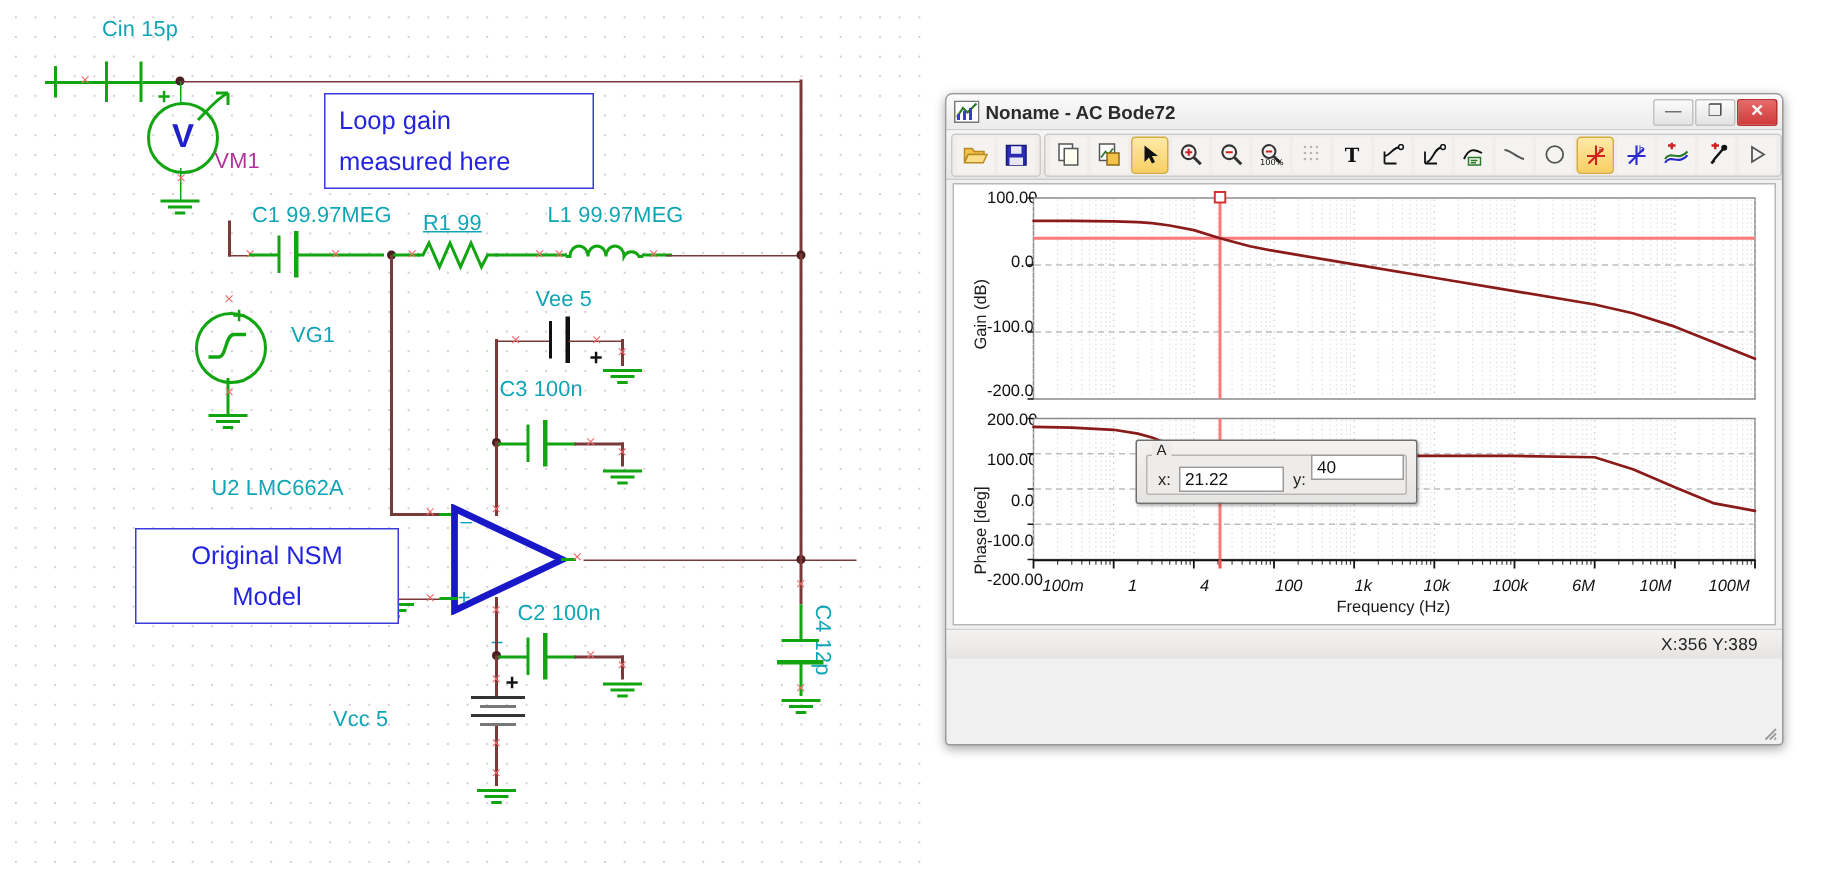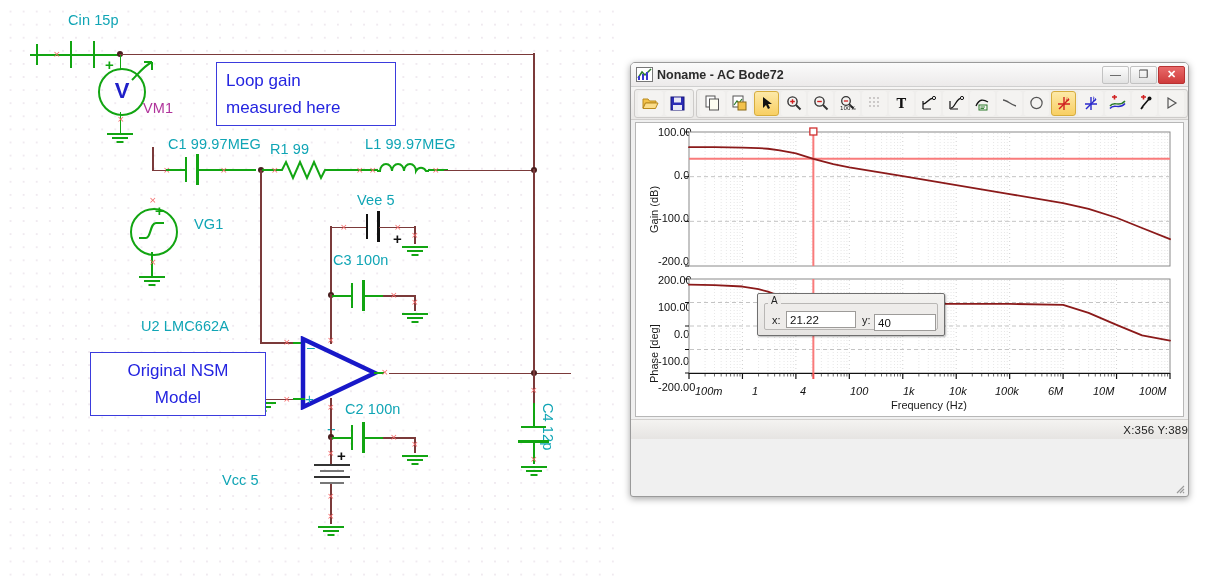--- a/index.html
+++ b/index.html
@@ -94,21 +94,21 @@
 
   #tabbar{height:22px;display:flex;align-items:flex-end;padding:0 2px;background:#f0f0f0;border-top:1px solid #d8d6d4;}
   .tab{font-size:11.5px;padding:3px 6px 3px 6px;margin-right:2px;border:1px solid #a9a7a5;border-bottom:none;
        background:linear-gradient(to bottom,#fdfdfd,#eceae8);color:#111;border-radius:2px 2px 0 0;line-height:13px;}
   .tab.active{background:#ffffff;border-color:#8f8d8b;padding-bottom:4px;font-weight:normal;}
   .tabnav{margin-left:auto;display:flex;gap:1px;padding-bottom:1px;}
   .tabnav div{width:16px;height:15px;border:1px solid #a9a7a5;background:linear-gradient(to bottom,#fdfdfd,#e6e4e2);
     font-size:9px;text-align:center;line-height:14px;color:#2b4b8f;}
   #statusbar{height:19px;display:flex;align-items:center;background:linear-gradient(to bottom,#f4f3f1,#e6e4e2);
     border-top:1px solid #d2d0ce;font-size:11.5px;color:#222;}
-  #statusbar .coords{margin-left:auto;letter-spacing:.2px;}
+  #statusbar .coords{margin-left:auto;padding-right:16px;letter-spacing:.2px;}
   #statusbar .grip{position:absolute;right:3px;bottom:2px;width:12px;height:12px;}
 </style>
 </head>
 <body>
 
 <div id="root">
 
   <div id="schematic">
 
     <div class="gwire h" style="left:30px;top:54px;width:6px;"></div>
@@ -148,21 +148,21 @@
     <div class="wire h" style="left:152px;top:169.5px;width:14px;"></div>
     <div class="xm" style="left:163px;top:166px;">×</div>
     <div class="gwire h" style="left:166px;top:169px;width:20px;"></div>
     <div style="position:absolute;left:185px;top:157px;width:2.4px;height:25px;background:#12a512;"></div>
     <div style="position:absolute;left:196px;top:154px;width:2.8px;height:31px;background:#12a512;"></div>
     <div class="gwire h" style="left:198px;top:169px;width:58px;"></div>
     <div class="xm" style="left:220px;top:166px;">×</div>
     <div class="sch-label" style="left:168px;top:136px;">C1 99.97MEG</div>
 
     <div class="node" style="left:258px;top:167px;"></div>
-    <div class="sch-label" style="left:270px;top:141px;">R1 99</div>
+    <div class="sch-label" style="left:282px;top:141px;text-decoration:underline;">R1 99</div>
     <div class="gwire h" style="left:262px;top:169px;width:18px;"></div>
     <div class="xm" style="left:271px;top:166px;">×</div>
     <svg style="position:absolute;left:278px;top:157px;" width="54" height="24">
       <path d="M0,13 L4,13 L8,5 L15,21 L22,5 L29,21 L36,5 L43,21 L47,13 L54,13" stroke="#12a512" stroke-width="2" fill="none"></path>
     </svg>
     <div class="gwire h" style="left:330px;top:169px;width:48px;"></div>
     <div class="xm" style="left:356px;top:166px;">×</div>
     <div class="xm" style="left:369px;top:166px;">×</div>
 
     <div class="sch-label" style="left:365px;top:136px;">L1 99.97MEG</div>
@@ -780,21 +780,21 @@
             <rect x="173.85161417454668" y="5" width="7" height="7" fill="#fff" stroke="#d03030" stroke-width="1.3"></rect>
             <line x1="177.35161417454668" y1="250" x2="177.35161417454668" y2="256" stroke="#f25050" stroke-width="2"></line>
           </svg>
 
         <div id="cursorbox">
           <div class="inner"></div>
           <div class="legend">A</div>
           <div class="fldlab" style="left:14px;top:20px;">x:</div>
           <input type="text" style="left: 28px; top: 17px; width: 70px;" value="21.22">
           <div class="fldlab" style="left:104px;top:20px;">y:</div>
-          <input type="text" style="left: 116px; top: 20px; width: 62px;" value="40">
+          <input type="text" style="left: 116px; top: 9px; width: 62px;" value="40">
         </div>
       </div>
     </div>
 
 
     <div id="statusbar">
       <span class="coords">X:356  Y:389</span>
       <svg class="grip" viewBox="0 0 12 12">
         <path d="M11,4 L4,11 M11,7 L7,11 M11,10 L10,11" stroke="#9a9a9a" stroke-width="1.2"></path>
       </svg>

